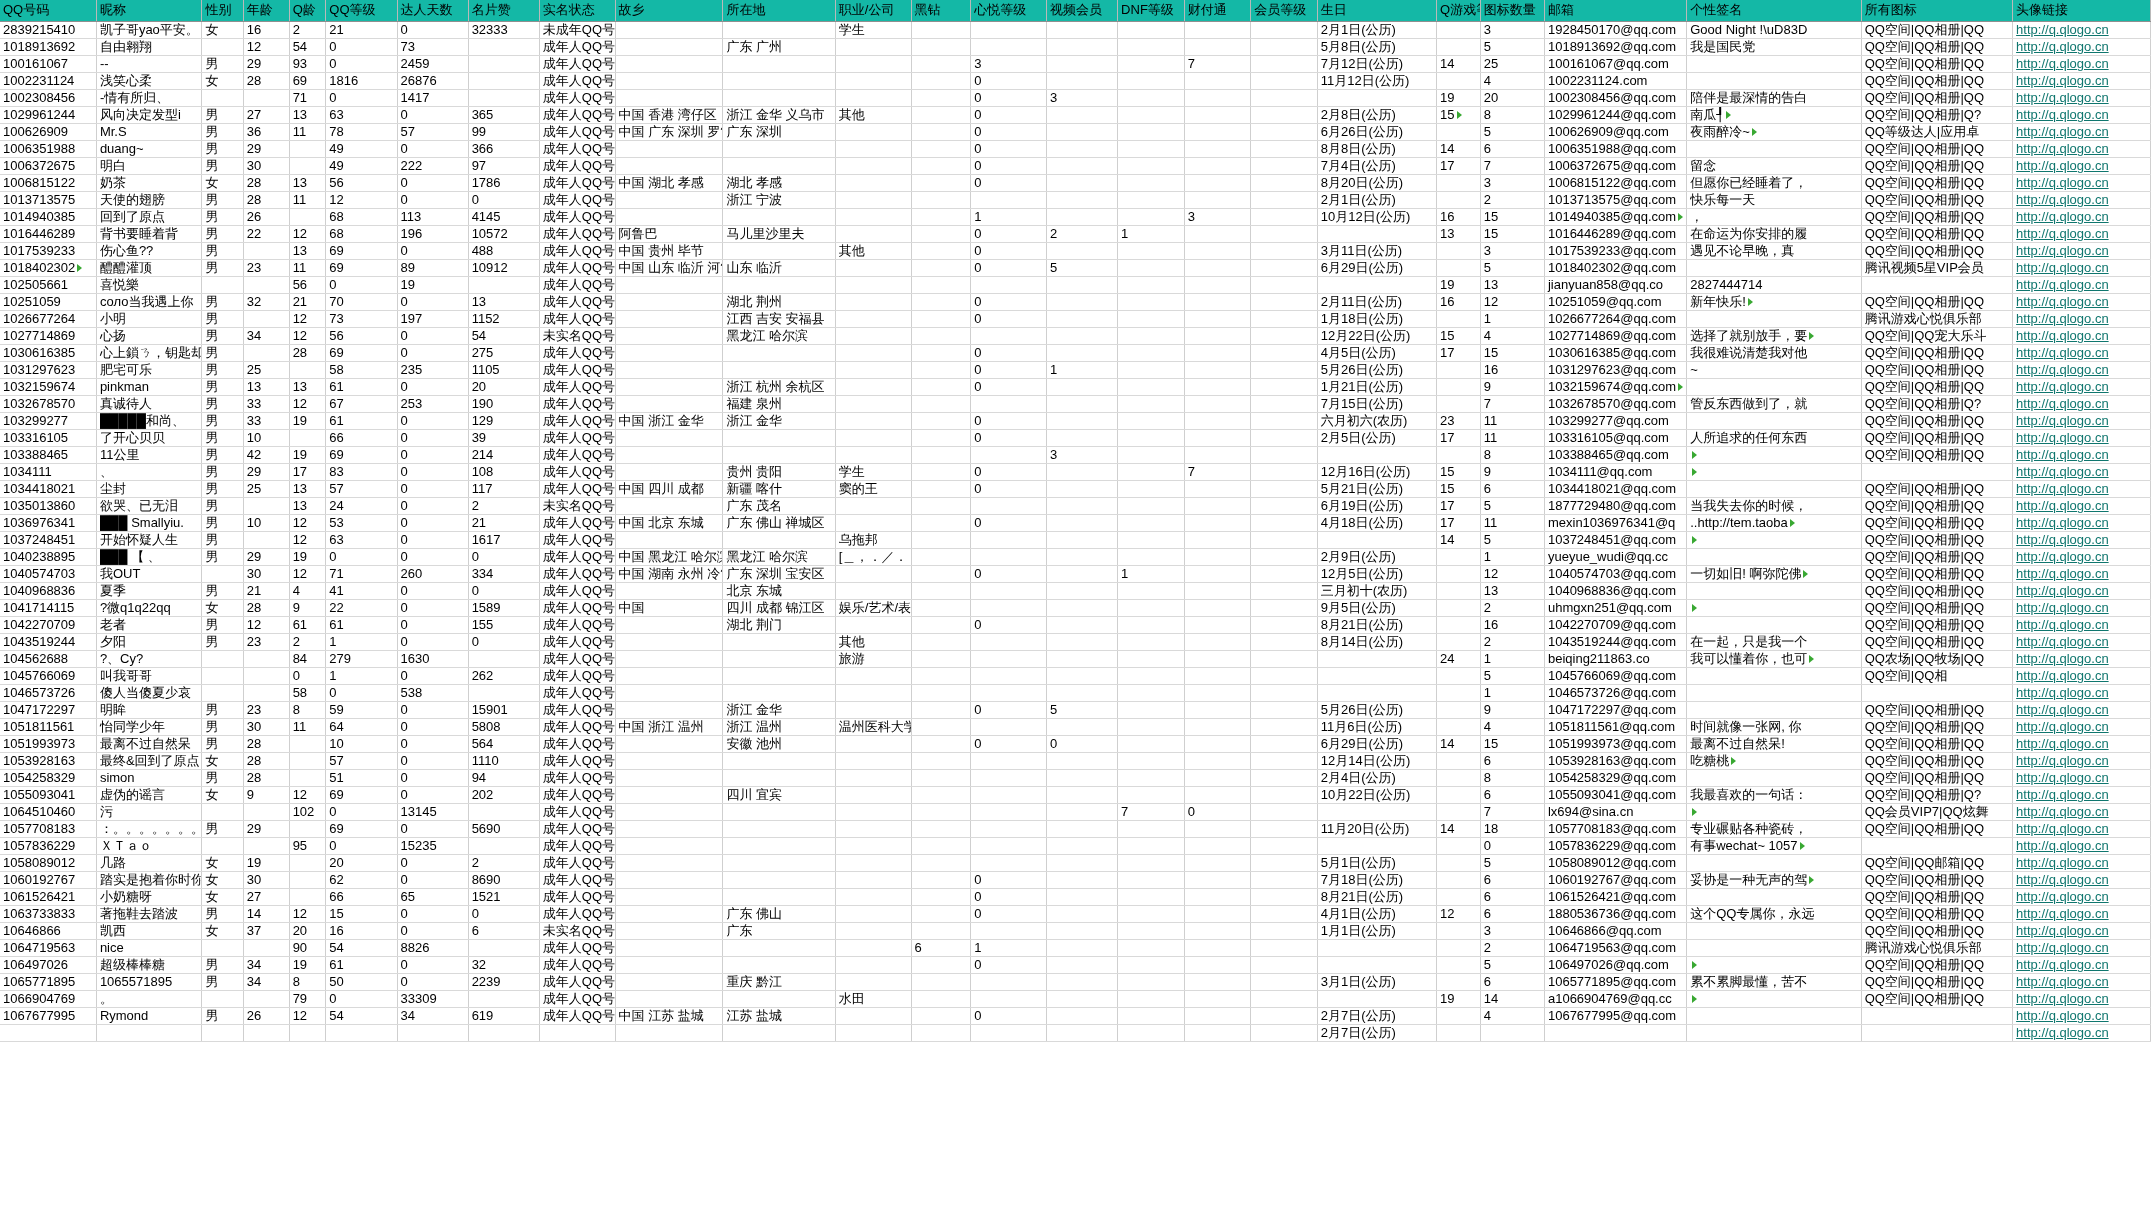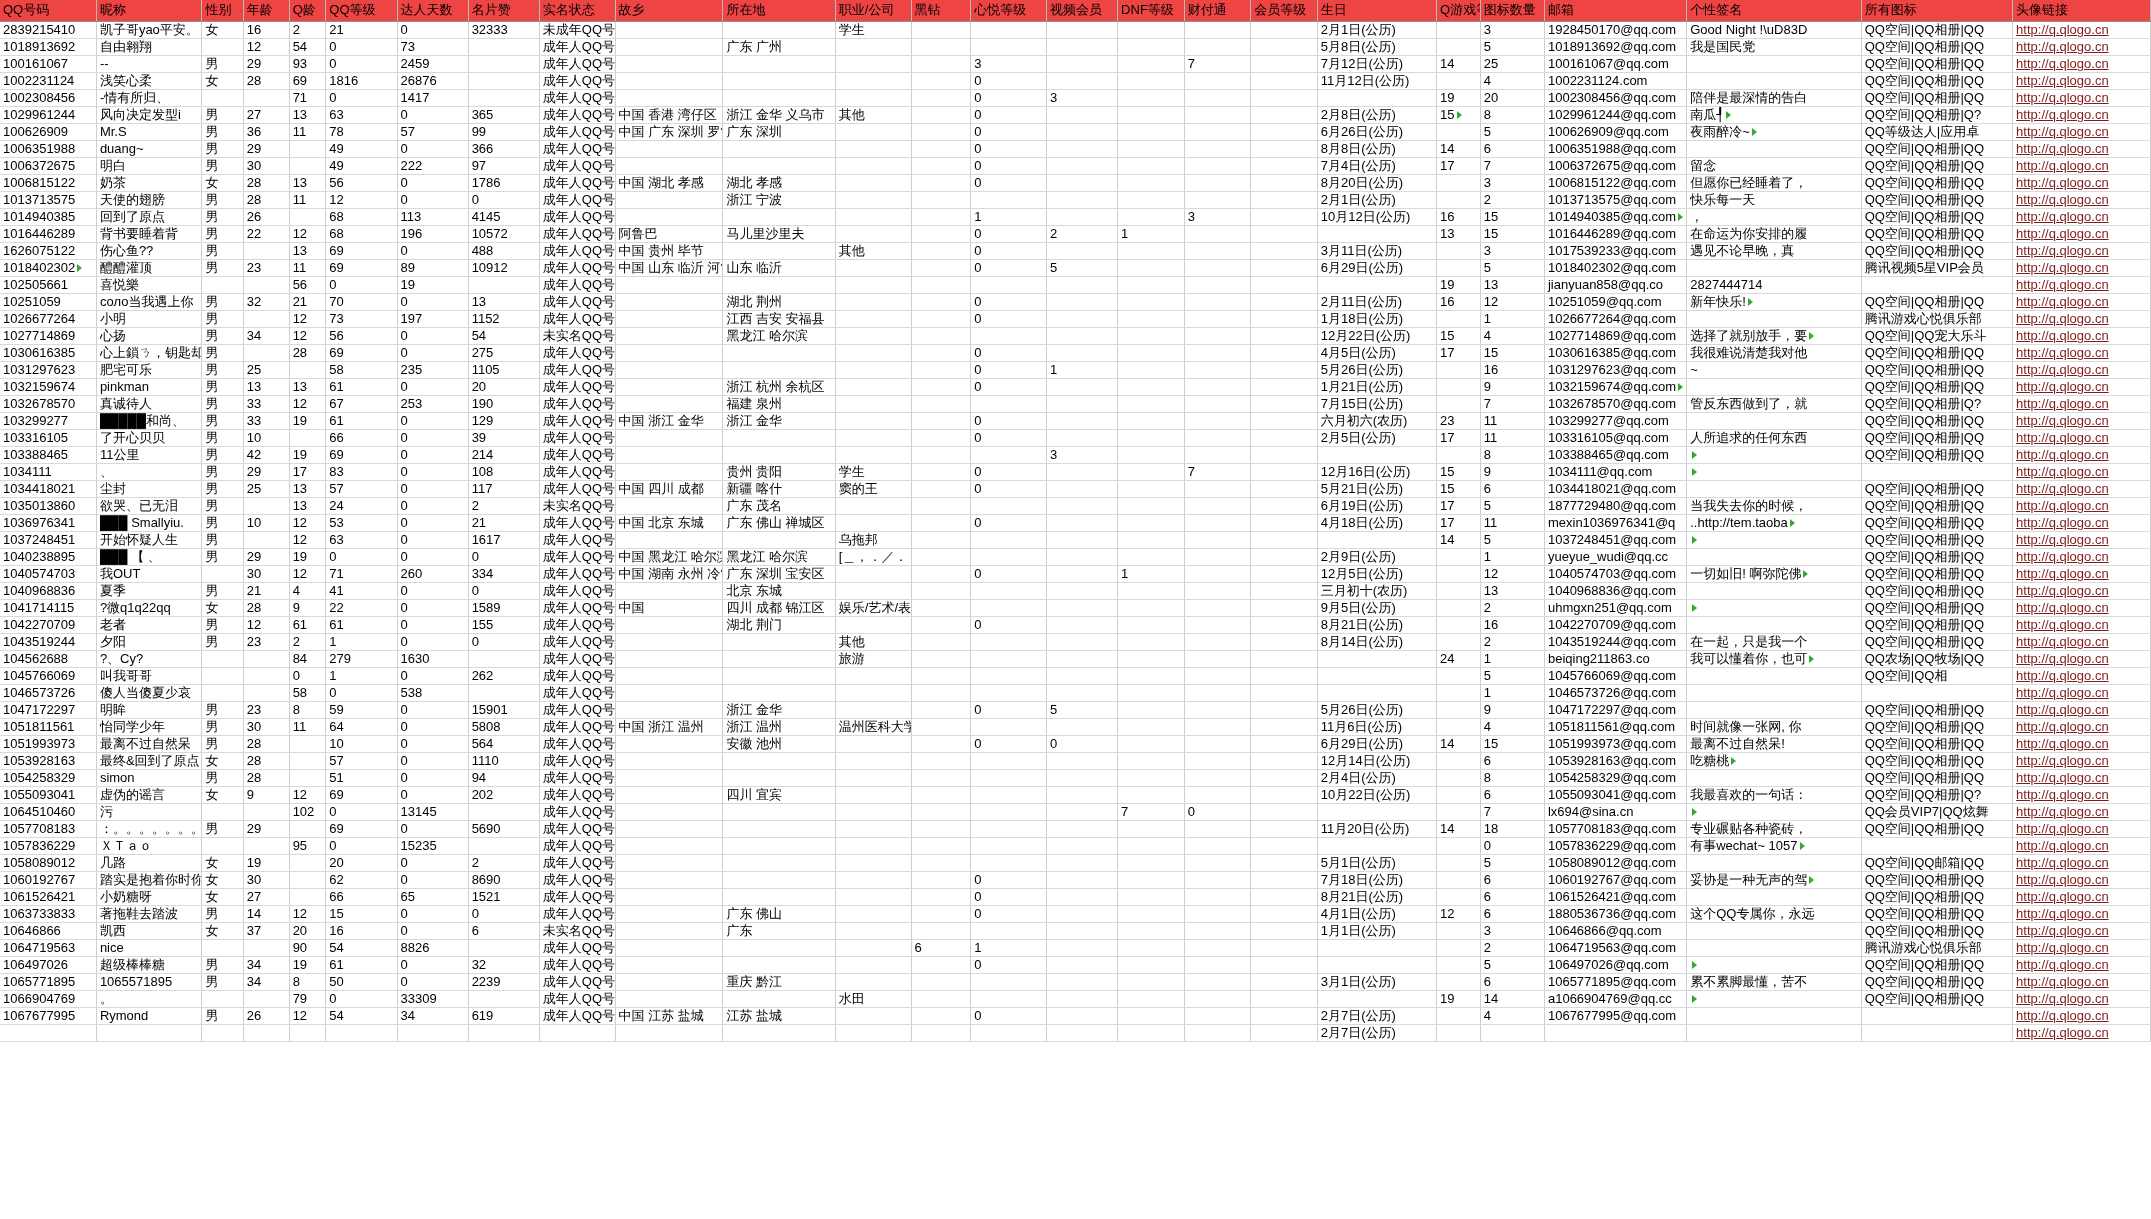--- a/index.html
+++ b/index.html
@@ -31,39 +31,39 @@
   col.c22{width:152px}
   col.c23{width:132px}
   col.c24{width:120px}
 
   thead th{
     font-weight:normal;
     border-right:1px solid #b9b9b9;
     border-bottom:1px solid #8f8f8f;
     text-align:left;
     padding:1px 2px 2px 3px;
-    background:#ef4444;
+    background:#14b8a6;
     white-space:nowrap;
     overflow:hidden;
     height:17px;
     vertical-align:top;
   }
   tbody td{
     border-right:1px solid #cfcfcf;
     border-bottom:1px solid #d9d9d9;
     padding:0 2px 0 3px;
     height:16px;
     line-height:16px;
     white-space:nowrap;
     overflow:hidden;
     vertical-align:middle;
   }
   tbody tr:nth-child(odd) td{background:#fff;}
   tbody tr:nth-child(even) td{background:#fff;}
-  td a{color:#7f1d1d;text-decoration:underline;text-align:right;}
+  td a{color:#0f766e;text-decoration:underline;text-align:right;}
   .tri{
     display:inline-block;width:0;height:0;
     border-left:5px solid #39a832;
     border-top:4px solid transparent;
     border-bottom:4px solid transparent;
     vertical-align:middle;
     margin-left:1px;
   }
   .cellwrap{display:flex;align-items:center;gap:1px;overflow:hidden;}
   .ell{overflow:hidden;white-space:nowrap;text-overflow:clip;}
@@ -495,21 +495,21 @@
           <td></td>
           <td></td>
           <td>13</td>
           <td>15</td>
           <td>1016446289@qq.com</td>
           <td>在命运为你安排的履</td>
           <td>QQ空间|QQ相册|QQ</td>
           <td><a href="#">http://q.qlogo.cn</a></td>
         </tr>
         <tr>
-          <td>1626075122</td>
+          <td>1017539233</td>
           <td>伤心鱼??</td>
           <td>男</td>
           <td></td>
           <td>13</td>
           <td>69</td>
           <td>0</td>
           <td>488</td>
           <td>成年人QQ号</td>
           <td>中国 贵州 毕节</td>
           <td></td>

